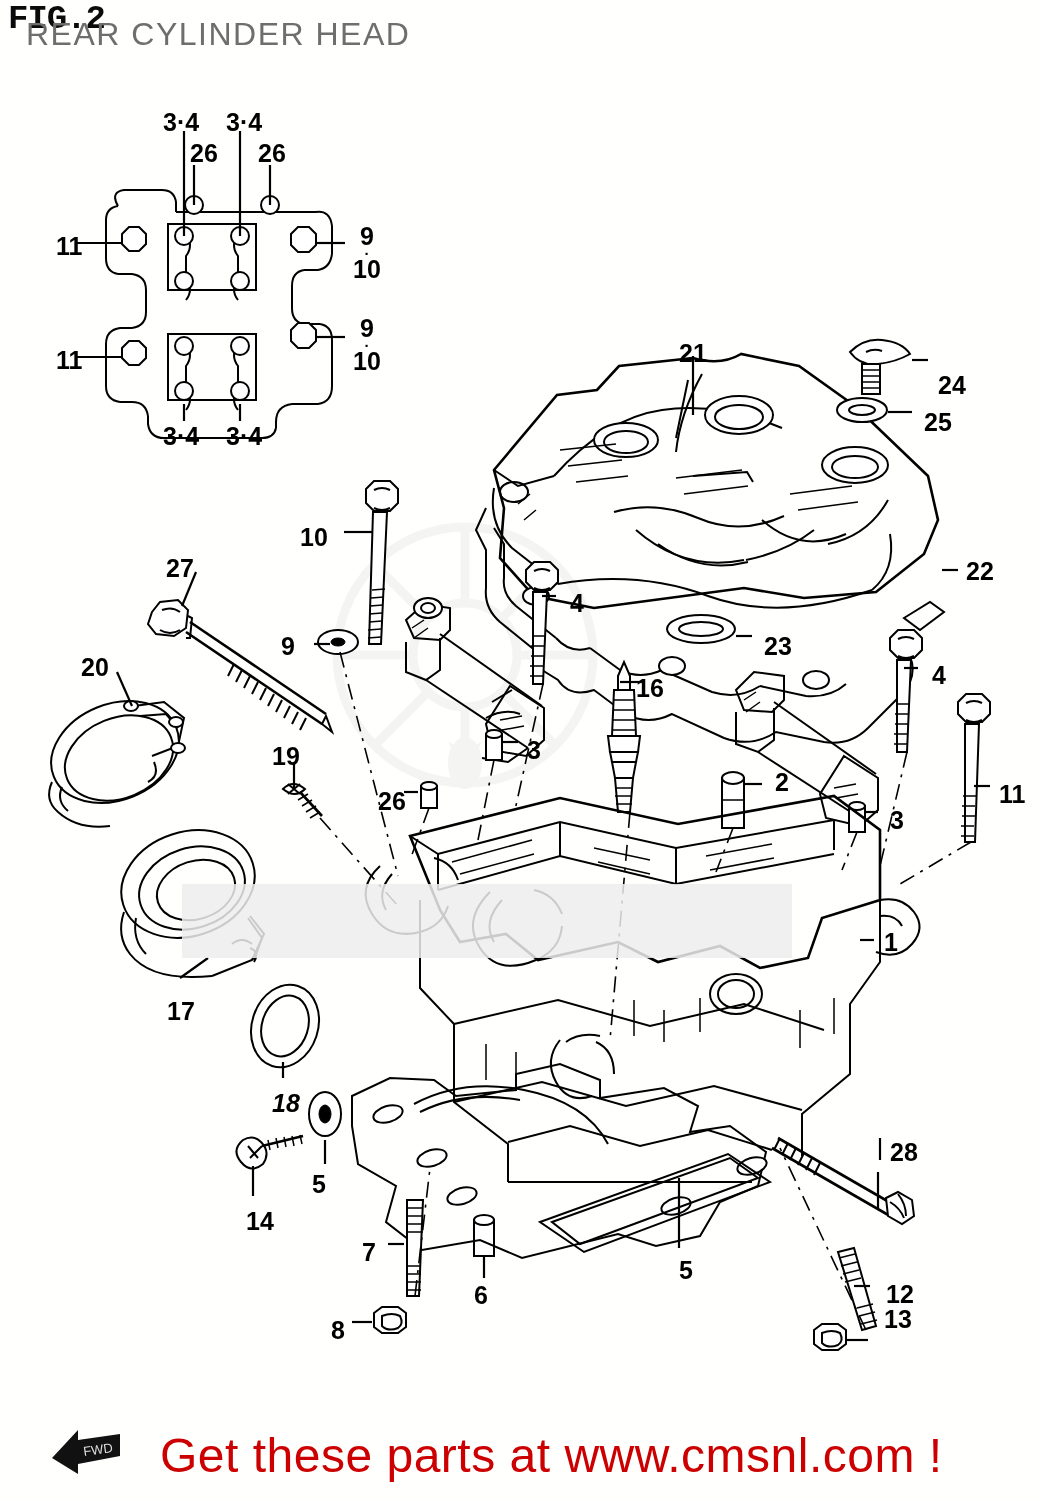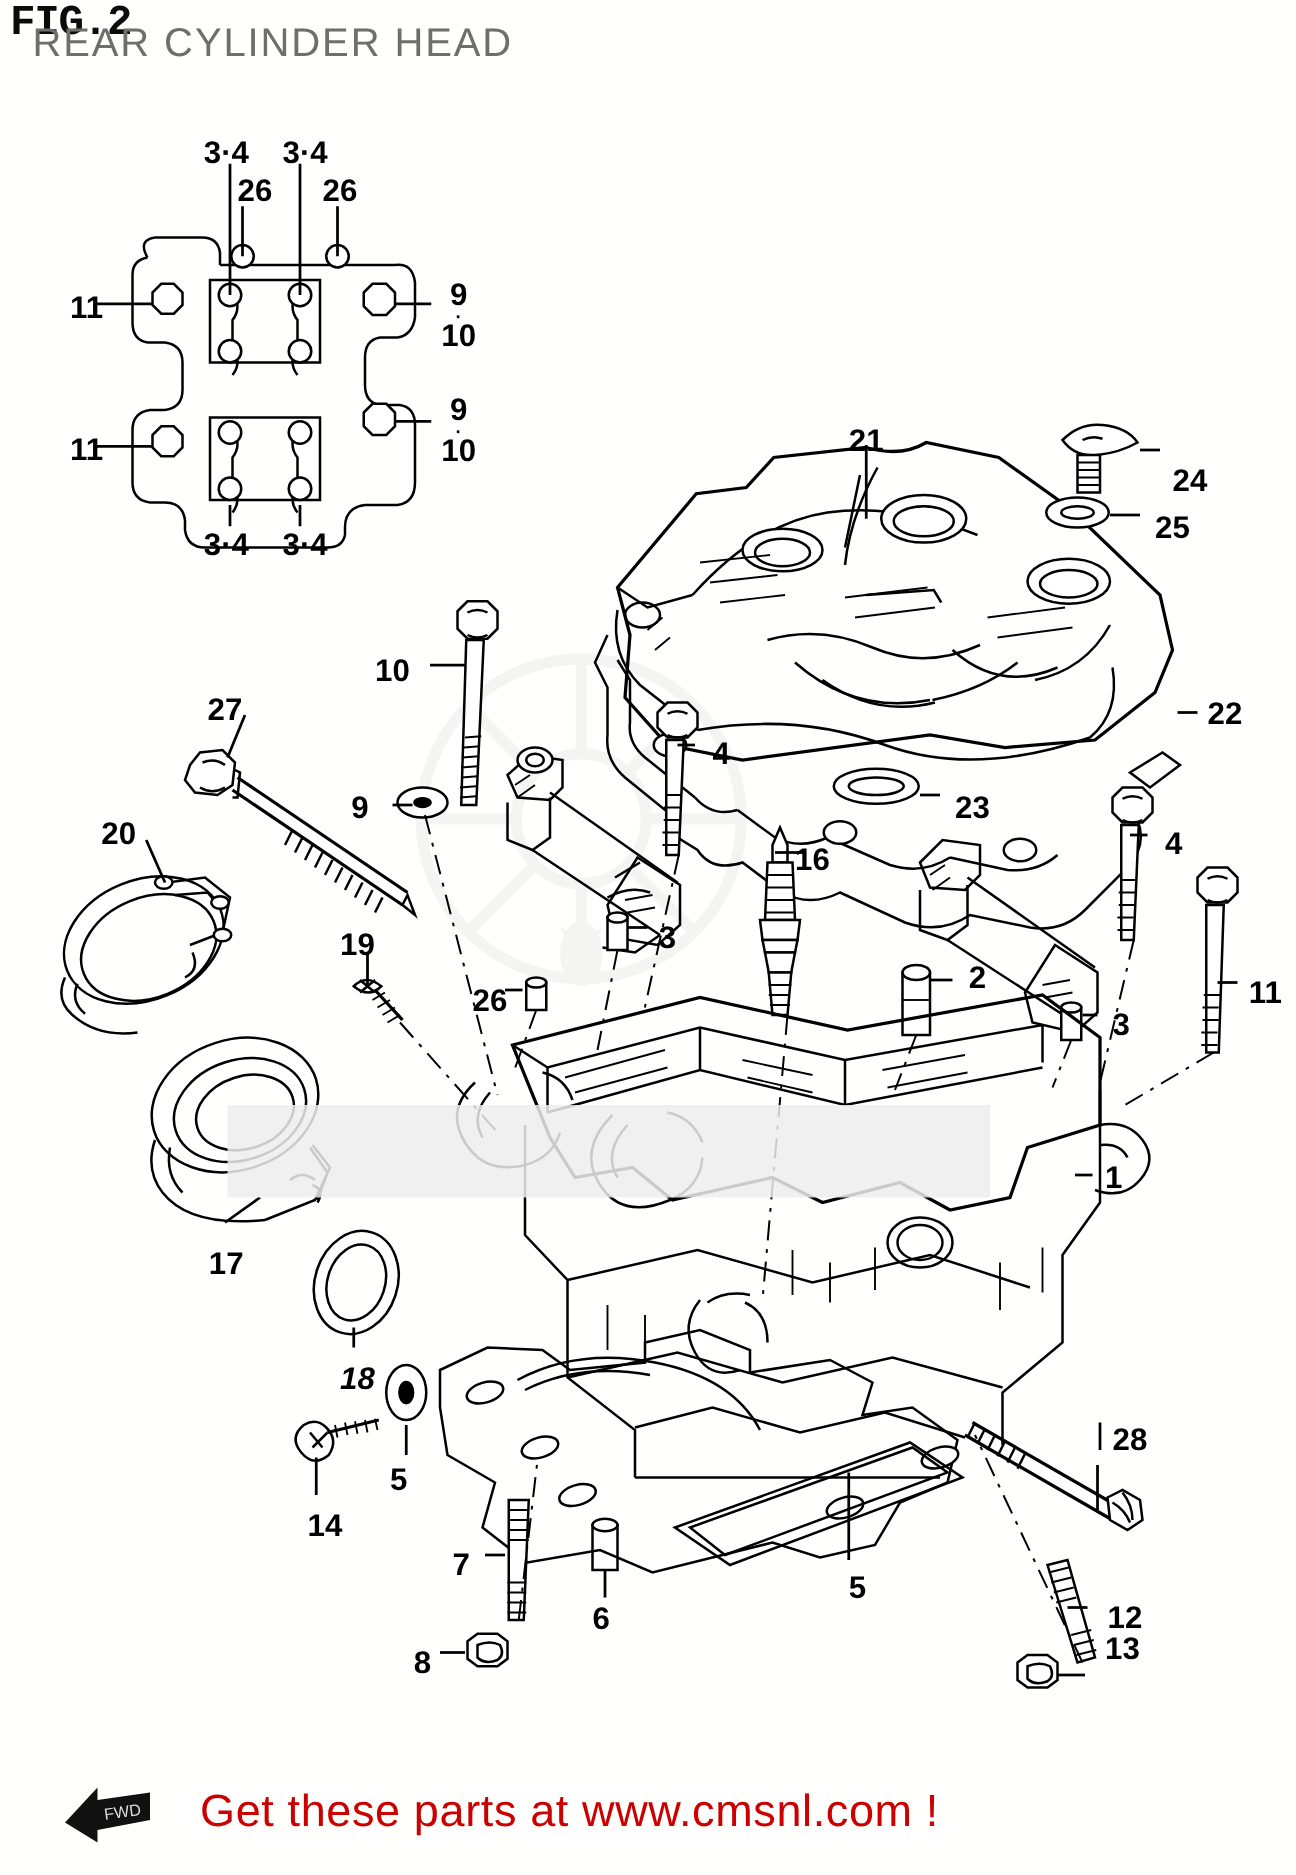--- a/index.html
+++ b/index.html
@@ -22,21 +22,21 @@
            font-family:"Liberation Sans",sans-serif;}
   .wm-logo{position:absolute;left:300px;top:505px;width:330px;height:330px;opacity:.10;}
 
   
   .lbl{position:absolute;font-size:25px;font-weight:bold;color:#000;
        font-family:"Liberation Sans",sans-serif;line-height:1;white-space:nowrap;}
   .lbl.stack{line-height:1.02;text-align:center;}
   .lbl.stack .dot{display:block;font-size:15px;line-height:.5;}
 
   
-  .footer-text{position:absolute;left:160px;top:1428px;font-size:36px;
+  .footer-text{position:absolute;left:160px;top:1428px;font-size:48px;
                color:#cc0000;font-weight:normal;letter-spacing:.5px;
                font-family:"Liberation Sans",sans-serif;}
   .fwd{position:absolute;left:48px;top:1418px;width:80px;height:64px;}
 
   svg.art{position:absolute;left:0;top:0;width:1037px;height:1500px;
           pointer-events:none;}
   svg .ln{fill:none;stroke:#000;stroke-width:2;}
   svg .ln3{fill:none;stroke:#000;stroke-width:2.6;}
   svg .thin{fill:none;stroke:#000;stroke-width:1.5;}
   svg .lead{fill:none;stroke:#000;stroke-width:2.2;}

